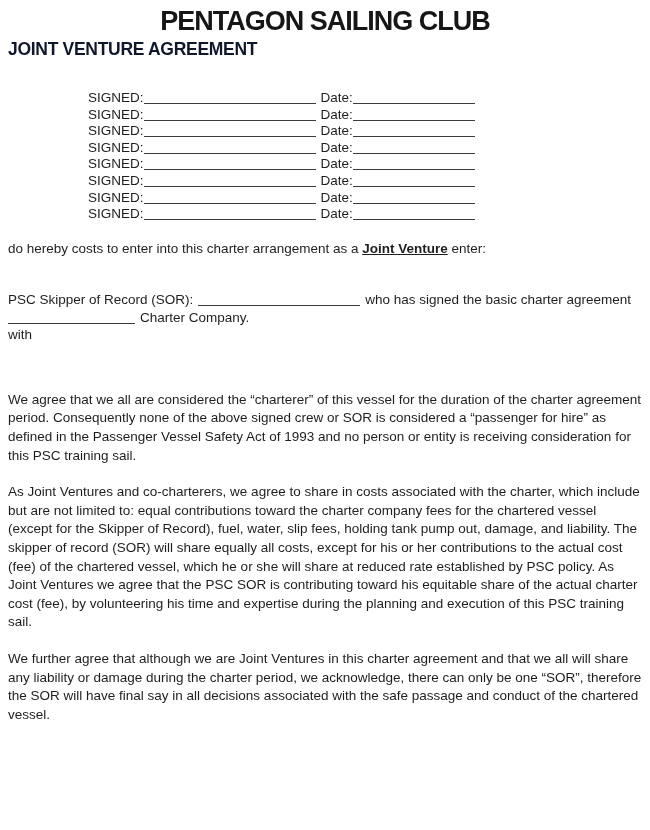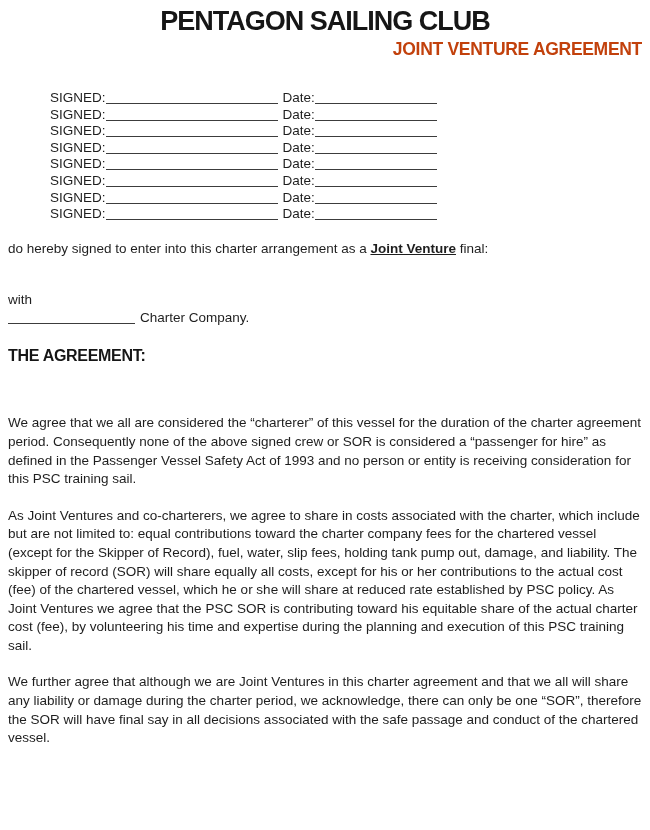--- a/index.html
+++ b/index.html
@@ -15,39 +15,39 @@
     padding:6px 8px 16px 8px;
     overflow:hidden;
   }
   .doc-title {
     margin:0; text-align:center;
     font-size:27px; line-height:31px;
     font-weight:700; letter-spacing:-1px;
     color:#161616;
   }
   .doc-subtitle {
-    margin:0; text-align:right;
+    margin:0; text-align:left;
     font-size:17.5px; line-height:24px;
     font-weight:700; letter-spacing:-0.3px;
-    color:#c2410c;
+    color:#0f172a;
   }
   .intro-p { margin:28px 0 0 0; max-width:600px; }
   .members-line { margin:19px 0 0 0; }
   .blank {
     display:inline-block;
     border-bottom:1.4px solid #3c3c3c;
     height:12px;
     vertical-align:-2px;
   }
   .blank-yacht   { width:105px; }
   .blank-signed  { width:172px; }
   .blank-date    { width:122px; }
   .blank-sor     { width:162px; margin:0 5px; }
   .blank-company { width:127px; margin-right:5px; }
-  .signature-block { margin:29px 0 0 42px; }
+  .signature-block { margin:29px 0 0 80px; }
   .signature-row { line-height:16.6px; white-space:nowrap; }
   .signature-row .date-label { margin-left:5px; }
   .jv-line { margin:17px 0 0 0; }
   .jv-emphasis { font-weight:700; text-decoration:underline; }
   .skipper-block { margin:33px 0 0 0; line-height:17.5px; }
   .agreement-heading {
     margin:19px 0 0 0;
     font-size:16px; line-height:22px;
     font-weight:700; letter-spacing:-0.3px;
     color:#161616;
@@ -69,26 +69,26 @@
     <div class="signature-row"><span class="signed-label">SIGNED:</span><span class="blank blank-signed"></span><span class="date-label">Date:</span><span class="blank blank-date"></span></div>
   <div class="signature-row"><span class="signed-label">SIGNED:</span><span class="blank blank-signed"></span><span class="date-label">Date:</span><span class="blank blank-date"></span></div>
       <div class="signature-row"><span class="signed-label">SIGNED:</span><span class="blank blank-signed"></span><span class="date-label">Date:</span><span class="blank blank-date"></span></div>
       <div class="signature-row"><span class="signed-label">SIGNED:</span><span class="blank blank-signed"></span><span class="date-label">Date:</span><span class="blank blank-date"></span></div>
       <div class="signature-row"><span class="signed-label">SIGNED:</span><span class="blank blank-signed"></span><span class="date-label">Date:</span><span class="blank blank-date"></span></div>
       <div class="signature-row"><span class="signed-label">SIGNED:</span><span class="blank blank-signed"></span><span class="date-label">Date:</span><span class="blank blank-date"></span></div>
       <div class="signature-row"><span class="signed-label">SIGNED:</span><span class="blank blank-signed"></span><span class="date-label">Date:</span><span class="blank blank-date"></span></div>
       <div class="signature-row"><span class="signed-label">SIGNED:</span><span class="blank blank-signed"></span><span class="date-label">Date:</span><span class="blank blank-date"></span></div>
     </div>
 
-  <p class="jv-line"><span>do hereby signed to enter into this charter arrangement as a </span><span class="jv-emphasis">Joint Venture</span><span> final:</span></p>
+  <p class="jv-line"><span>do hereby costs to enter into this charter arrangement as a </span><span class="jv-emphasis">Joint Venture</span><span> enter:</span></p>
 
   <div class="skipper-block">
+    <div><span>PSC Skipper of Record (SOR):</span><span class="blank blank-sor"></span><span>who has signed the basic charter agreement</span></div>
+    <div><span class="blank blank-company"></span><span>Charter Company.</span></div>
     <div>with</div>
-    <div><span class="blank blank-company"></span><span>Charter Company.</span></div>
   </div>
 
-  <h3 class="agreement-heading">THE AGREEMENT:</h3>
 
   <p class="agreement-p first">We agree that we all are considered the “charterer” of this vessel for the duration of the charter agreement period. Consequently none of the above signed crew or SOR is considered a “passenger for hire” as defined in the Passenger Vessel Safety Act of 1993 and no person or entity is receiving consideration for this PSC training sail.</p>
   <p class="agreement-p">As Joint Ventures and co-charterers, we agree to share in costs associated with the charter, which include but are not limited to: equal contributions toward the charter company fees for the chartered vessel (except for the Skipper of Record), fuel, water, slip fees, holding tank pump out, damage, and liability. The skipper of record (SOR) will share equally all costs, except for his or her contributions to the actual cost (fee) of the chartered vessel, which he or she will share at reduced rate established by PSC policy. As Joint Ventures we agree that the PSC SOR is contributing toward his equitable share of the actual charter cost (fee), by volunteering his time and expertise during the planning and execution of this PSC training sail.</p>
   <p class="agreement-p">We further agree that although we are Joint Ventures in this charter agreement and that we all will share any liability or damage during the charter period, we acknowledge, there can only be one “SOR”, therefore the SOR will have final say in all decisions associated with the safe passage and conduct of the chartered vessel.</p>
 
 </div>
 
 </body></html>

